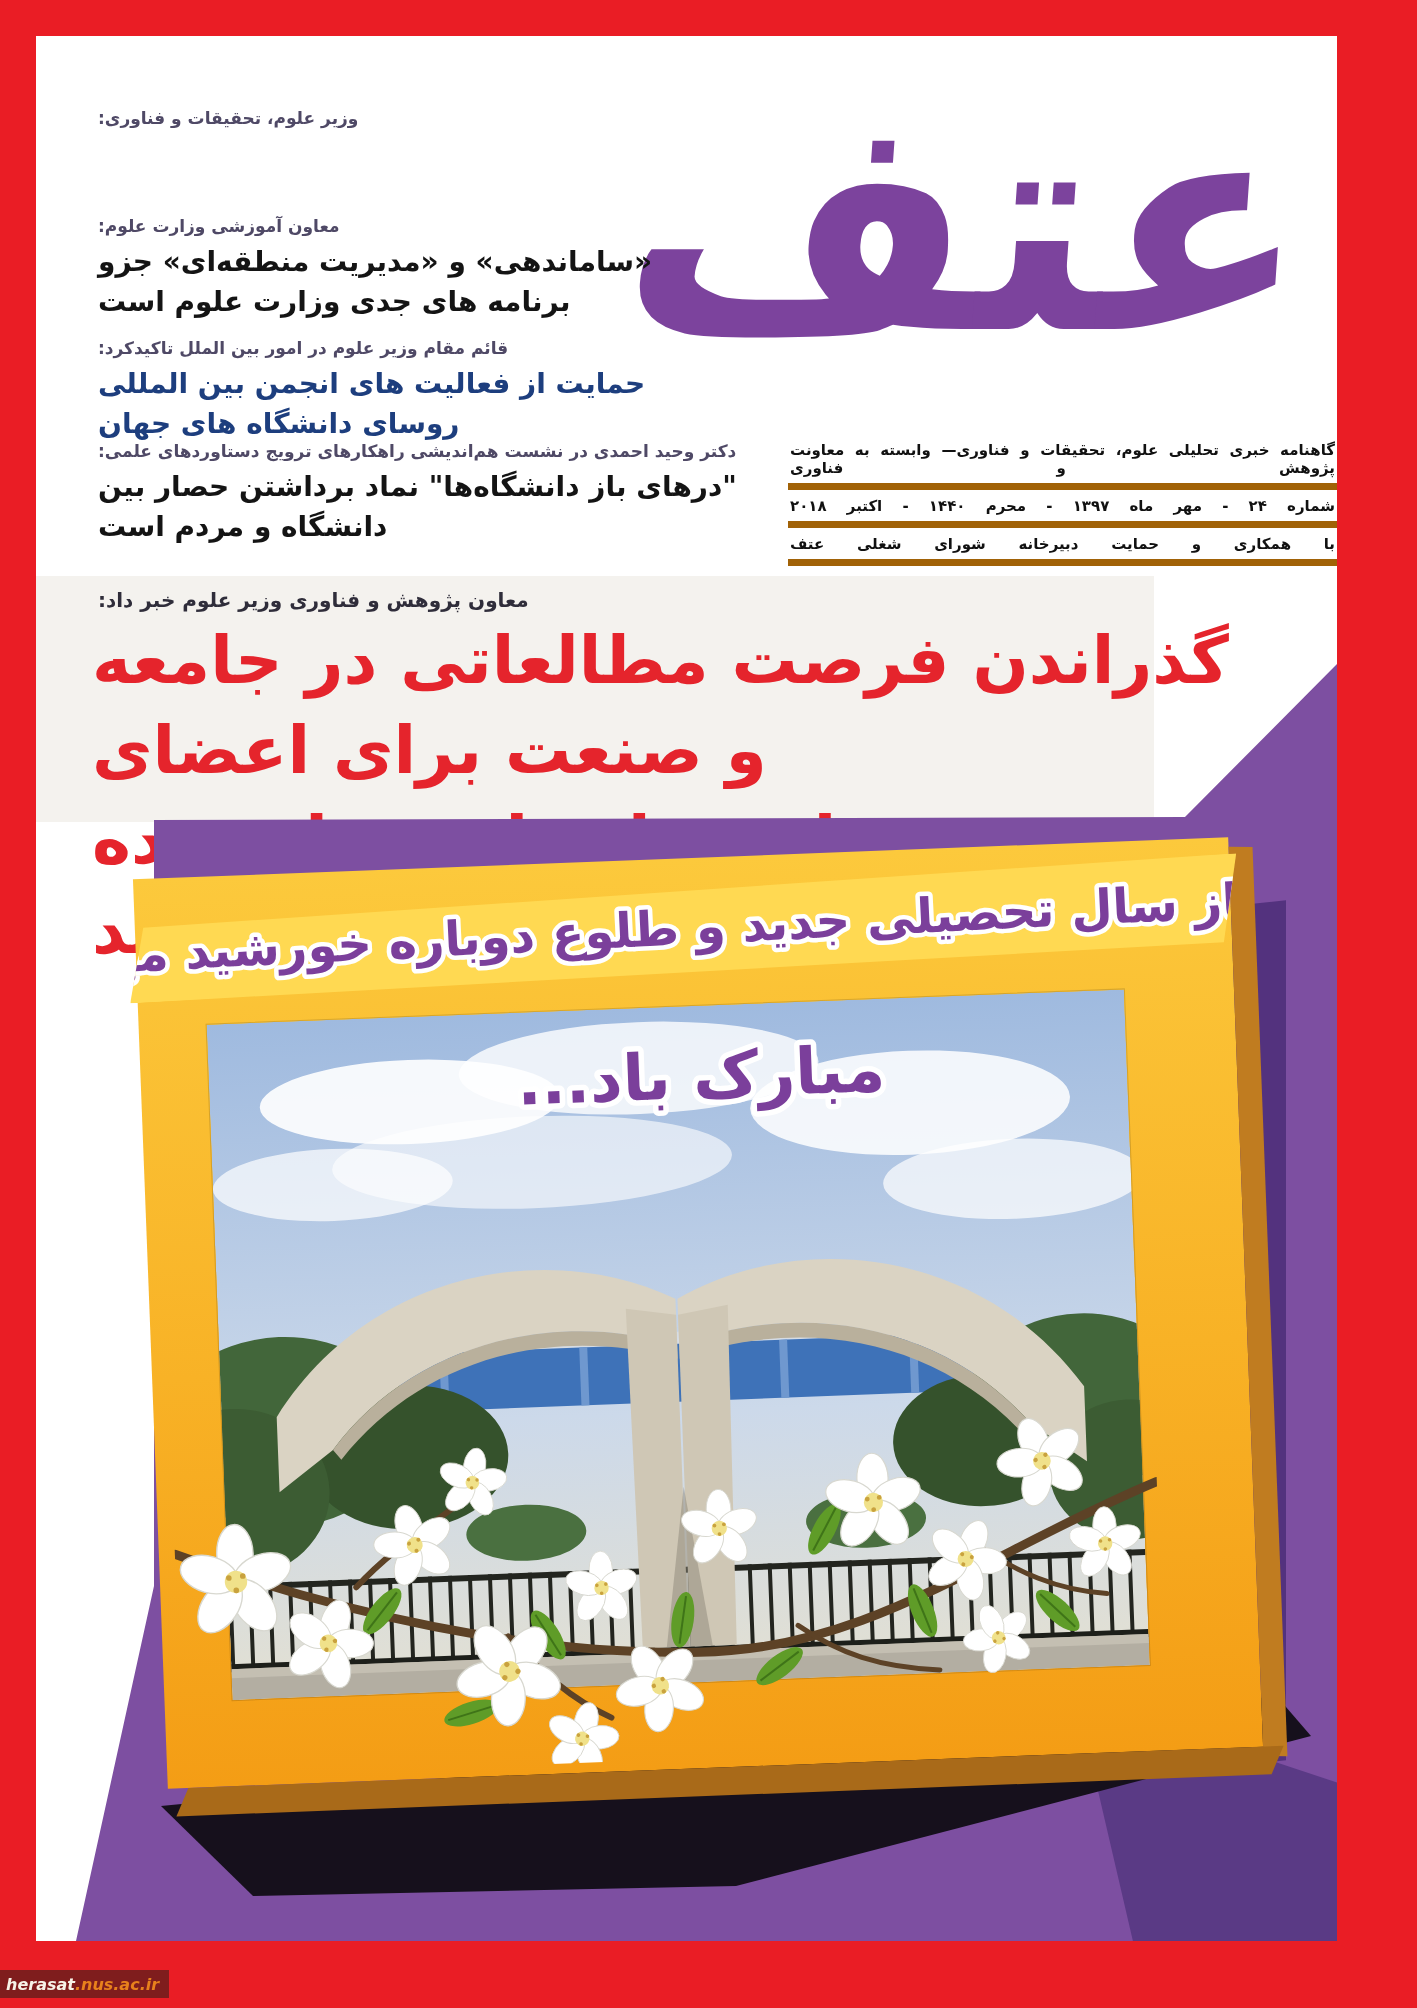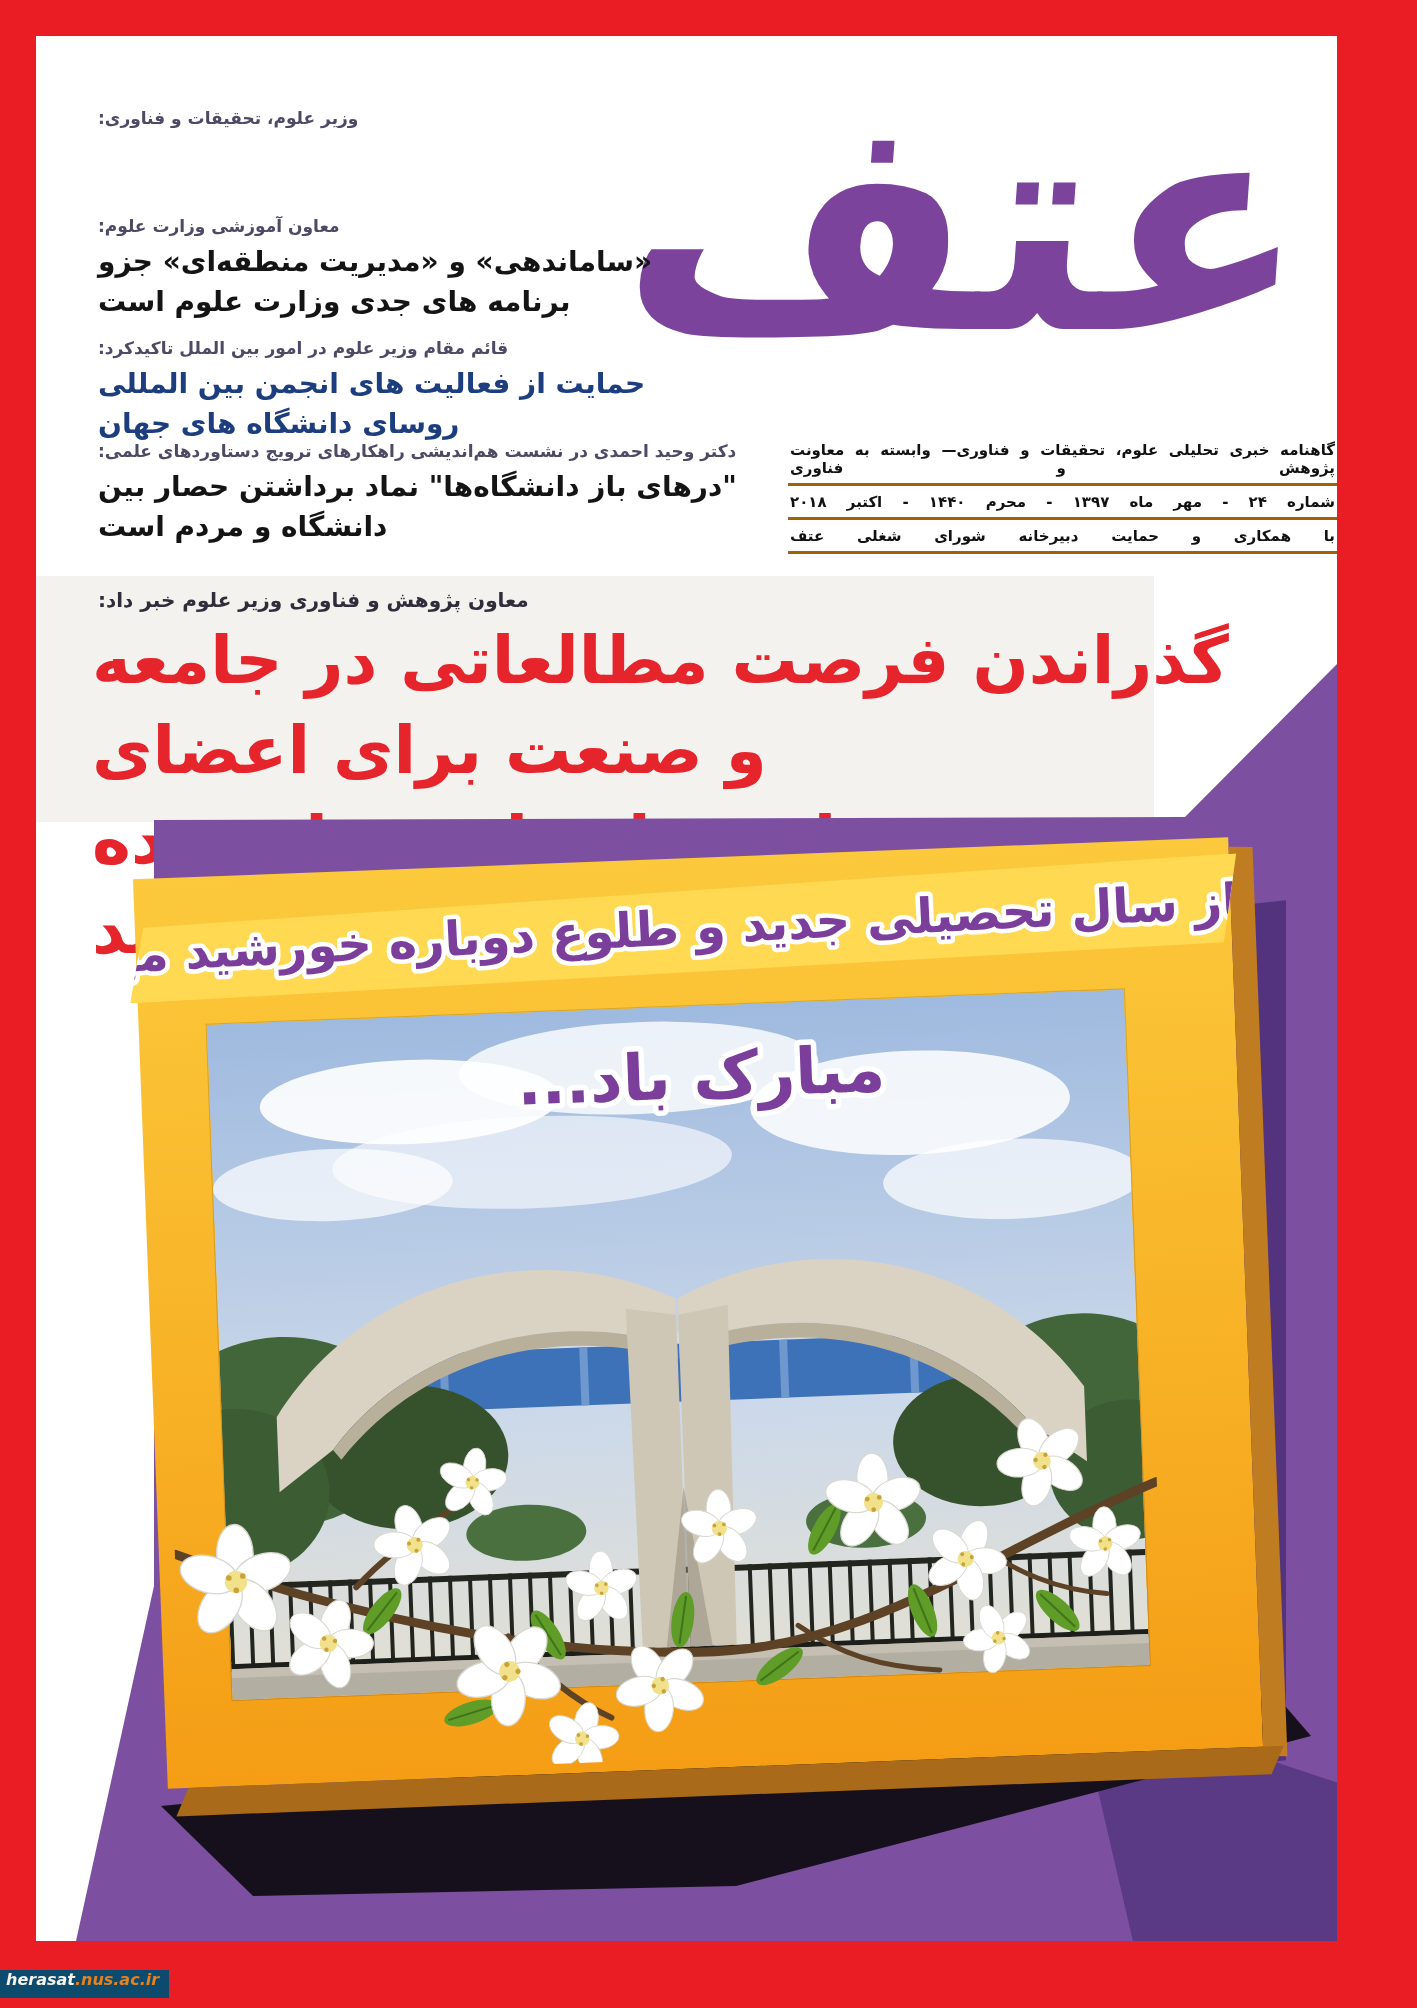--- a/index.html
+++ b/index.html
@@ -8,21 +8,21 @@
     background:#ea1d25;
     font-family:"DejaVu Sans",sans-serif;
   }
   .page{position:absolute;left:36px;top:36px;width:1301px;height:1905px;background:#ffffff;overflow:hidden;}
   
   .logo{position:absolute;left:560px;top:-10px;width:741px;height:420px;
         color:#7c439d;font-size:300px;font-weight:bold;line-height:400px;text-align:center;
         transform:skewX(-4deg);}
   .issue-info{position:absolute;left:752px;top:398px;width:549px;direction:rtl;}
   .issue-info .row{font-size:15px;font-weight:bold;color:#111;padding:7px 2px 6px 2px;
-        text-align:justify;text-align-last:justify;border-bottom:3px solid #a16207;}
+        text-align:justify;text-align-last:justify;border-bottom:7px solid #a16207;}
   
   .story{position:absolute;left:62px;direction:rtl;text-align:left;width:640px;}
   .kicker{font-size:17px;font-weight:bold;color:#4f4966;margin:0 0 6px 0;}
   .story h2{margin:0;font-size:28px;line-height:40px;font-weight:bold;}
   .story h2.blue{color:#1d3e7e;}
   .story h2.dark{color:#141414;}
   .s1{top:72px;} .s2{top:180px;} .s3{top:302px;} .s4{top:405px;width:660px;}
   
   .feature{position:absolute;left:0;top:540px;width:1118px;height:246px;background:#f4f2ee;}
   .feature .kicker{position:absolute;left:62px;top:12px;font-size:20px;color:#2f2d3a;direction:rtl;}
@@ -46,22 +46,22 @@
         background:#a96a19;transform:skewX(-25deg);}
   .banner{position:absolute;left:-8px;top:22px;width:1112px;height:96px;background:#ffd952;
         clip-path:polygon(1.5% 22%,100% 0%,98.5% 92%,0% 100%);transform:rotate(-0.6deg);}
   .banner svg,.greeting svg{display:block;width:100%;height:100%;}
   .greeting{position:absolute;left:240px;top:158px;width:640px;height:120px;z-index:5;}
   .photo{position:absolute;left:68px;top:148px;width:918px;height:676px;overflow:hidden;
         outline:1px solid rgba(0,0,0,.15);}
   .photo svg{display:block;}
   .flowers{position:absolute;left:16px;top:556px;width:984px;height:344px;z-index:6;}
   
-  .watermark{position:absolute;left:0;top:1970px;height:28px;padding:0 10px 0 6px;background:#0c4a6e;
-        display:flex;align-items:flex-start;font-style:italic;font-weight:bold;font-size:16px;z-index:9;}
+  .watermark{position:absolute;left:0;top:1970px;height:28px;padding:0 10px 0 6px;background:#7f1d1d;
+        display:flex;align-items:center;font-style:italic;font-weight:bold;font-size:16px;z-index:9;}
   .watermark .pre{color:#f7f3e8;}
   .watermark .suf{color:#e8811c;}
 </style>
 </head>
 <body>
 
 <div class="page">
 
   <div class="logo">عتف</div>
 

